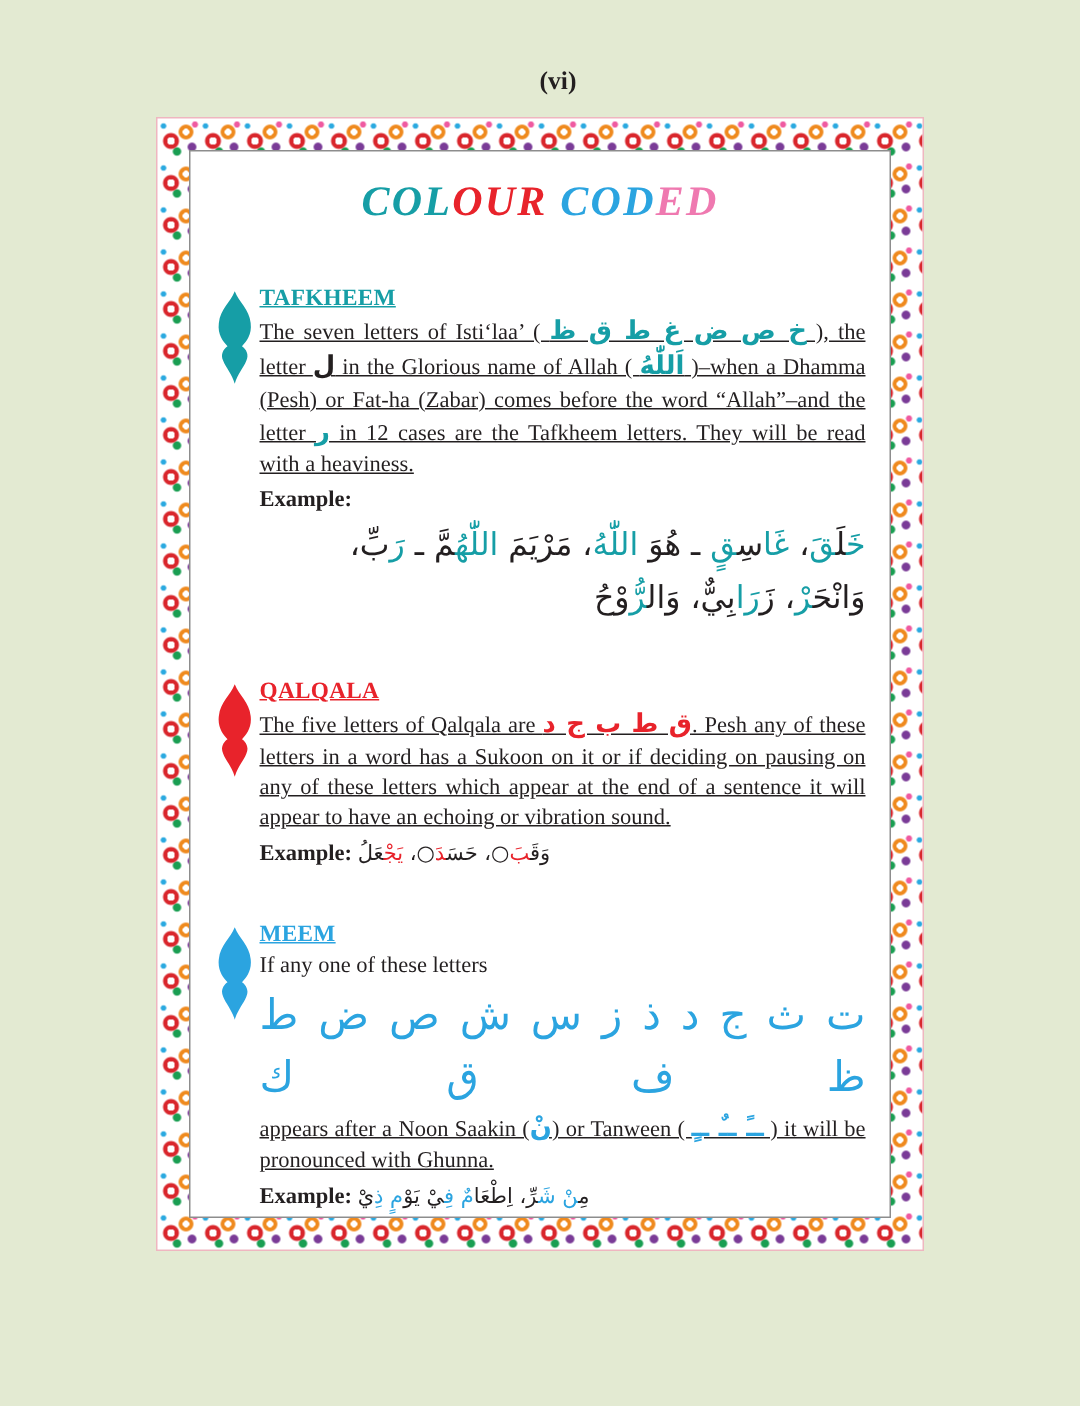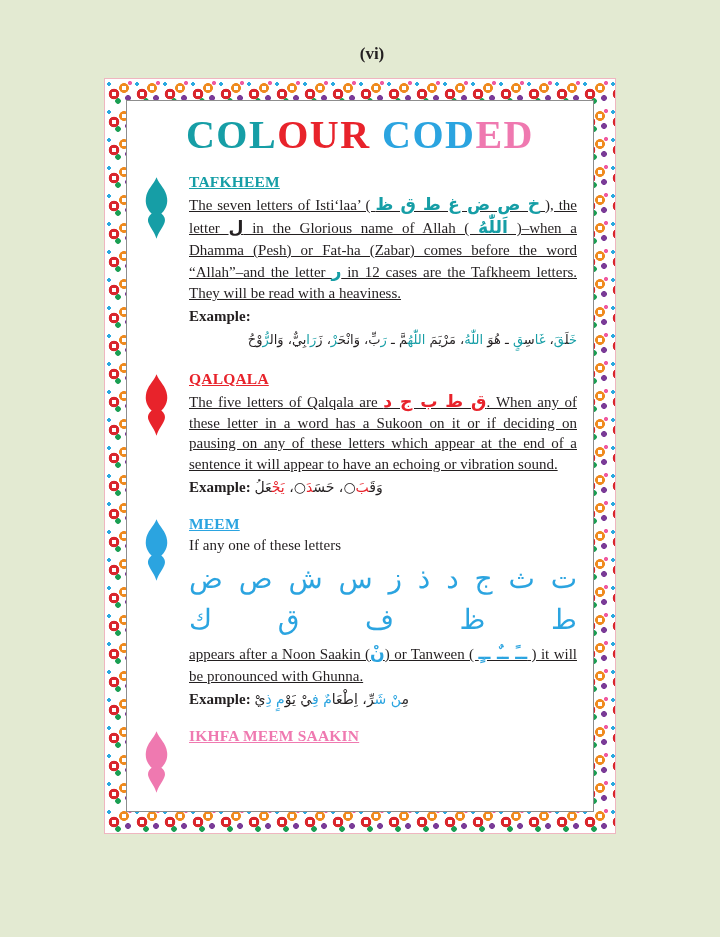--- a/index.html
+++ b/index.html
@@ -36,40 +36,40 @@
     width:100%;height:100%;
     box-sizing:border-box;
     background:#fff;
     border:1px solid #8d8d8d;
     padding:6px 16px 0 16px;
     overflow:hidden;
   }
   .title{
     margin:8px 0 0 0;
     text-align:center;
-    font-size:40px;line-height:39px;
-    font-weight:bold;letter-spacing:1.5px;
+    font-size:28px;line-height:39px;
+    font-weight:bold;letter-spacing:1.5px;font-style:italic;
   }
-  .rule{display:flex;gap:19px;margin-top:19px;justify-content:space-between;}
+  .rule{display:flex;gap:3px;margin-top:36px;justify-content:space-between;}
   .rule .icon{flex:0 0 27px;height:62px;margin-top:4px;}
   .rule .icon svg{width:27px;height:62px;display:block;}
   .rule .text{flex:1;min-width:0;}
   .heading{
     font-size:15.5px;margin:0 0 2px 0;font-weight:bold;
     text-decoration:underline;display:inline-block;letter-spacing:.2px;
   }
   .body{margin:0;font-size:15px;line-height:1.35;text-align:justify;text-decoration:underline;}
   .intro{margin:0;font-size:15px;line-height:1.35;}
   .ar{font-family:"DejaVu Sans",sans-serif;unicode-bidi:isolate;}
   .body .ar{font-size:1.15em;font-weight:bold;}
   .ex-block-label{font-weight:bold;font-size:15px;margin:5px 0 0 0;}
   .arabic-line{
     direction:rtl;
     font-family:"DejaVu Sans",sans-serif;
-    font-size:13px;line-height:1.65;
+    font-size:21px;line-height:1.65;
     margin:4px 0 0 0;text-align:right;
   }
   .letters-row{
     direction:rtl;
     font-family:Liberation Serif, serif;
     font-size:28px;line-height:1.45;
     margin:4px 0 2px 0;
     text-align:justify;text-align-last:justify;
     word-spacing:6px;
   }
@@ -113,21 +113,21 @@
       </section>
 
       <section class="rule">
         <div class="icon c-red">
           <svg viewBox="0 0 28 64">
             <path fill="currentColor" d="M14 0 C17 8 24 12 25 22 C26 30 22 35 19 38 C22 40 24 44 22 48 C20 53 16 57 14 64 C12 57 8 53 6 48 C4 44 6 40 9 38 C6 35 2 30 3 22 C4 12 11 8 14 0 Z"></path>
           </svg>
         </div>
         <div class="text">
           <h2 class="heading c-red">QALQALA</h2>
-          <p class="body"><span>The five letters of Qalqala are </span><span class="c-red ar">ق ط ب ج د</span><span>. When any of these letter in a word has a Sukoon on it or if deciding on pausing on any of these letters which appear at the end of a sentence it will appear to have an echoing or vibration sound.</span></p>
+          <p class="body"><span>The five letters of Qalqala are </span><span class="c-red ar">ق ط ب ج د</span><span>. Pesh any of these letters in a word has a Sukoon on it or if deciding on pausing on any of these letters which appear at the end of a sentence it will appear to have an echoing or vibration sound.</span></p>
           <p class="ex-inline"><span class="label">Example:</span> <span class="ar-inline" dir="rtl"><span>وَقَ</span><span class="c-red">بَ</span><span>○</span><span>، </span><span>حَسَ</span><span class="c-red">دَ</span><span>○</span><span>، </span><span class="c-red">يَجْ</span><span>عَلُ</span></span></p>
         </div>
       </section>
 
       <section class="rule">
         <div class="icon c-blue">
           <svg viewBox="0 0 28 64">
             <path fill="currentColor" d="M14 0 C17 8 24 12 25 22 C26 30 22 35 19 38 C22 40 24 44 22 48 C20 53 16 57 14 64 C12 57 8 53 6 48 C4 44 6 40 9 38 C6 35 2 30 3 22 C4 12 11 8 14 0 Z"></path>
           </svg>
         </div>

